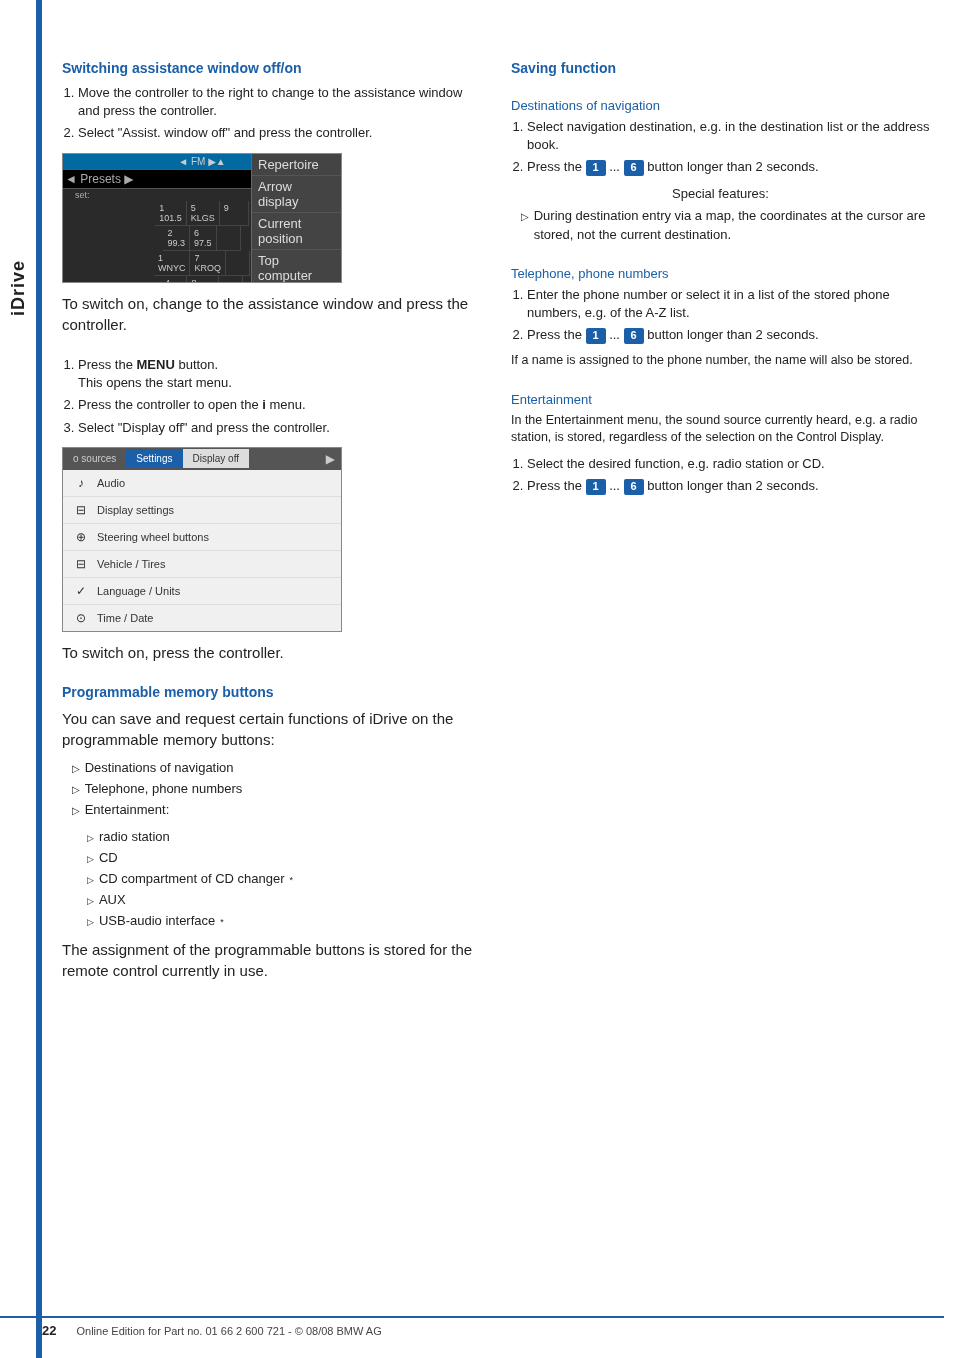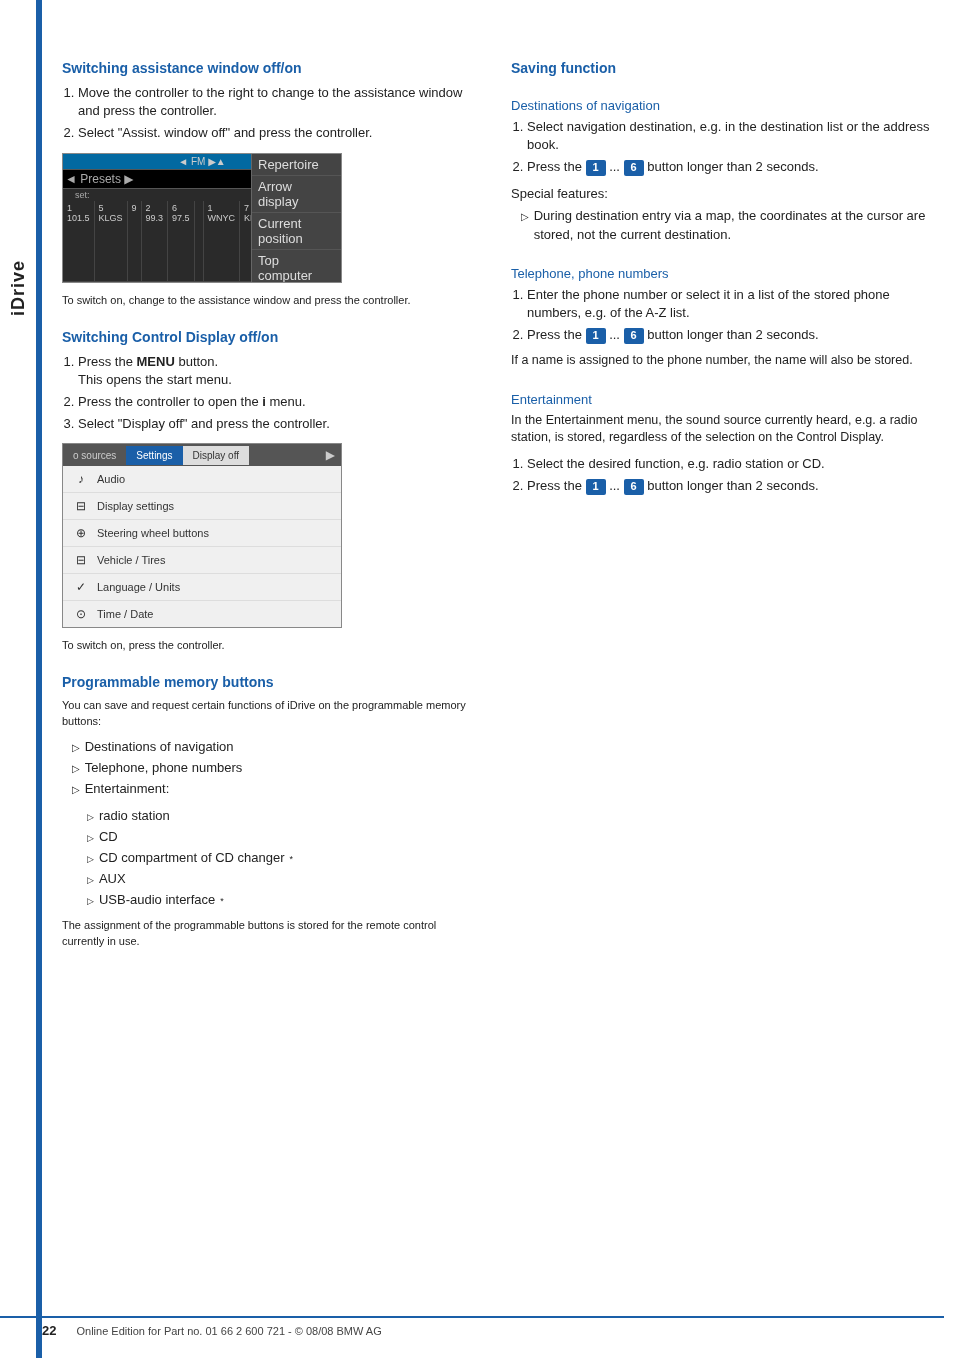--- a/index.html
+++ b/index.html
@@ -121,21 +121,21 @@
       padding-left: 25px;
     }
 
     ul.bullet-list.sub-list li::before {
       content: "▷";
       font-size: 9px;
     }
 
     
     p {
-      font-size: 11px;
+      font-size: 15px;
       line-height: 1.45;
       margin-bottom: 8px;
     }
 
     
     .screenshot-box {
       border: 1px solid #888;
       margin: 10px 0;
       background: #2a2a2a;
       width: 280px;
@@ -175,22 +175,23 @@
     }
 
     .radio-set-label {
       color: #aaa;
       font-size: 9px;
       padding: 1px 12px;
     }
 
     .radio-stations {
       display: flex;
-      flex-direction: row;
+      flex-direction: column;
       flex: 1;
+      align-items: center;
     }
 
     .radio-row {
       display: flex;
       gap: 0;
       border-bottom: 1px solid #444;
       font-size: 9px;
     }
 
     .radio-cell {
@@ -338,20 +339,21 @@
     .footer-text {
       font-size: 11px;
       color: #444;
     }
 
     
     .special-features-label {
       font-size: 13px;
       margin-bottom: 4px;
       font-weight: normal;
+      text-align: center;
     }
 
     .note-text {
       font-size: 12.5px;
       line-height: 1.4;
       margin-bottom: 8px;
     }
 
     .section-divider {
       height: 12px;
@@ -425,21 +427,20 @@
             </div>
           </div>
         </div>
 
         <p>To switch on, change to the assistance window and press the controller.</p>
       </div>
 
       <div class="section-divider"></div>
 
       <div>
-        <div class="section-heading">Switching Control Display off/on</div>
         <ol>
           <li>Press the <strong>MENU</strong> button.<br>This opens the start menu.</li>
           <li>Press the controller to open the <strong><span>i</span></strong> menu.</li>
           <li>Select "Display off" and press the controller.</li>
         </ol>
 
         <div class="settings-box">
           <div class="settings-tabs">
             <div class="settings-tab">o sources</div>
             <div class="settings-tab highlight">Settings</div>

